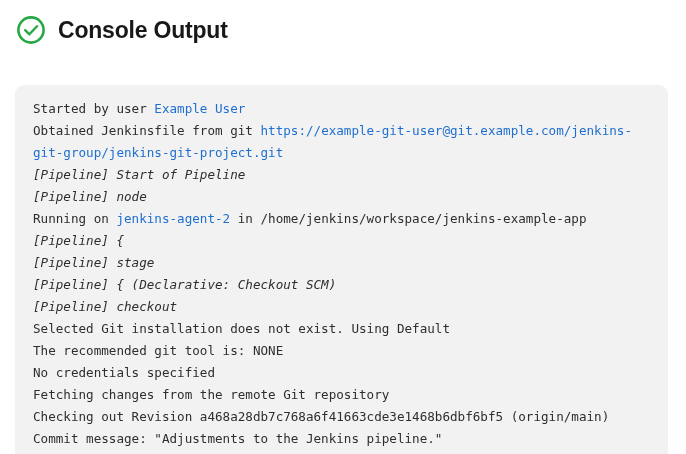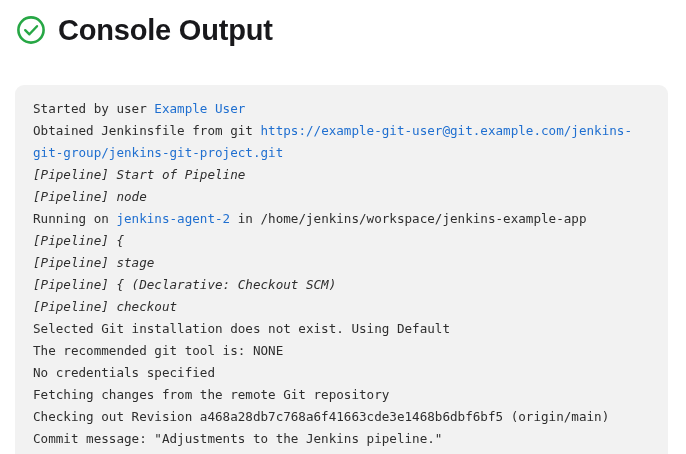--- a/index.html
+++ b/index.html
@@ -24,21 +24,21 @@
     height: 46px;
     box-sizing: border-box;
   }
   .status-icon {
     width: 30px;
     height: 30px;
     flex: 0 0 30px;
     display: block;
   }
   .page-title {
-    font-size: 29px;
+    font-size: 23px;
     font-weight: bold;
     color: #18181b;
     letter-spacing: -0.2px;
     line-height: 1;
     white-space: nowrap;
   }
 
   
   .console-panel {
     position: absolute;

